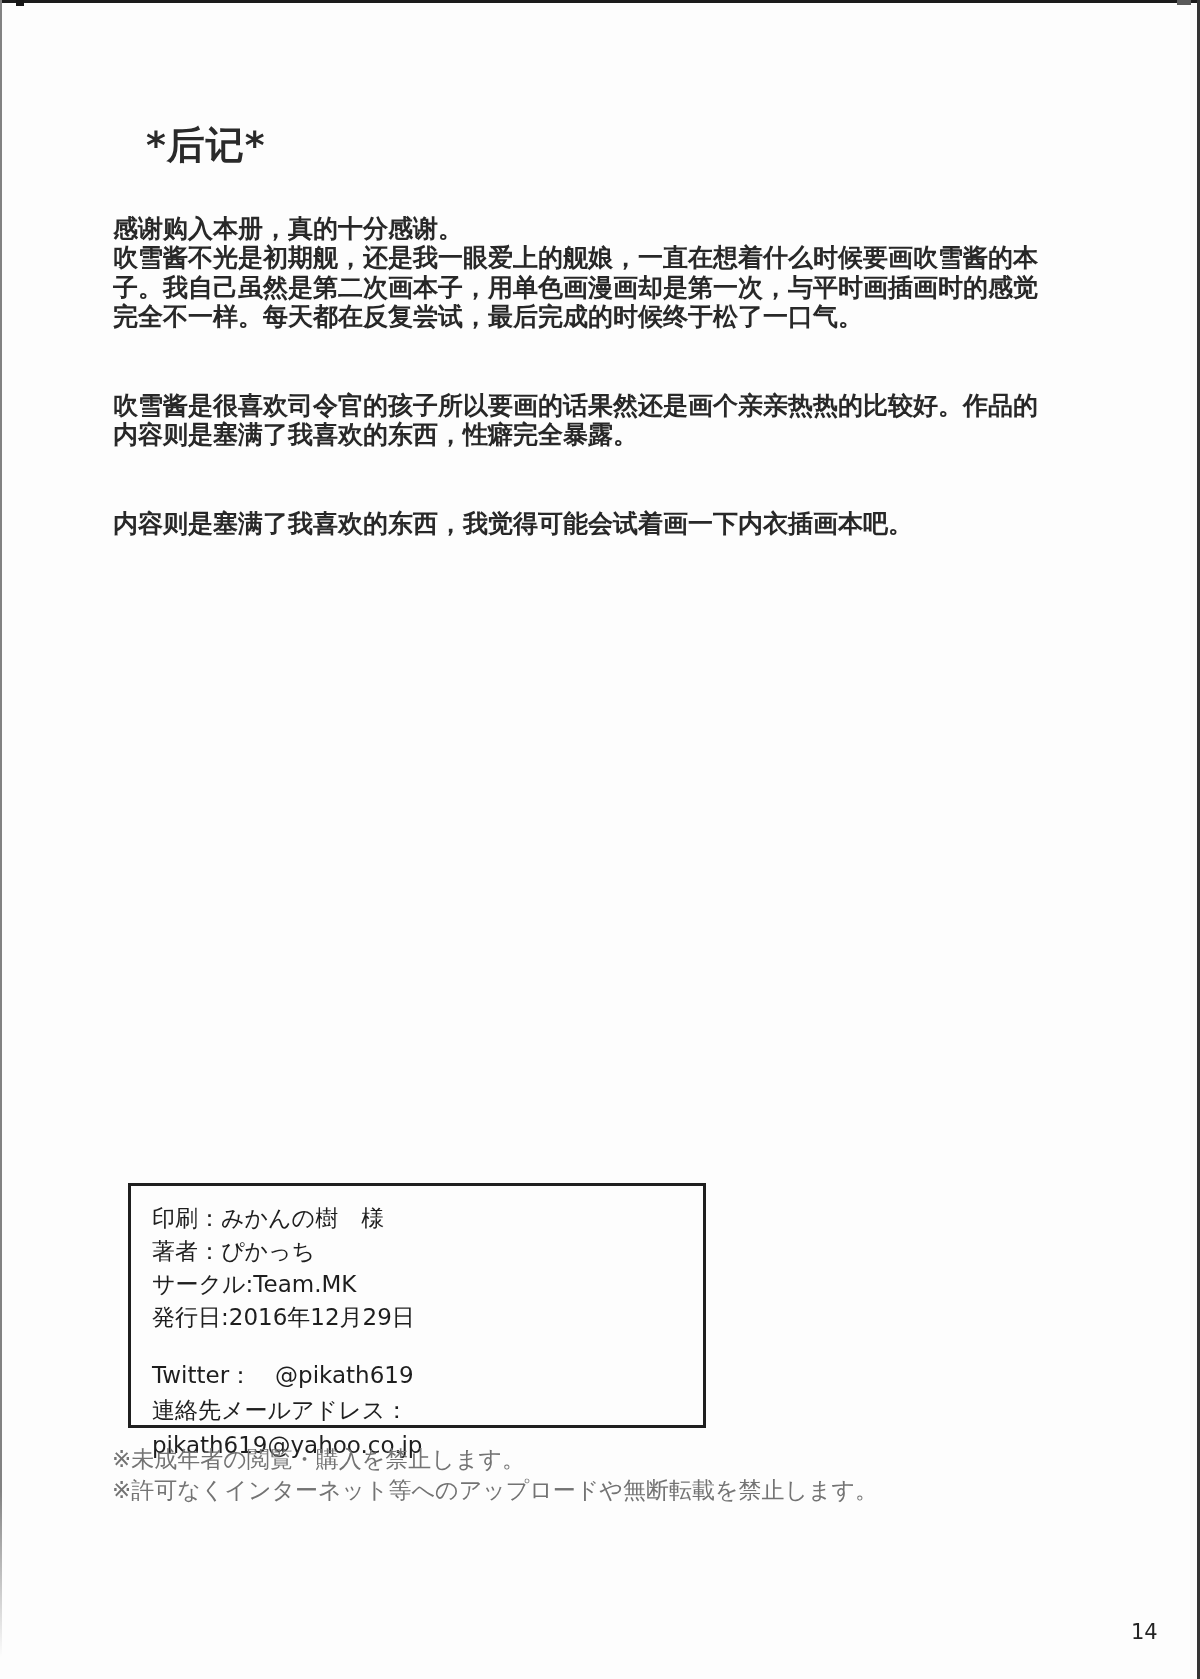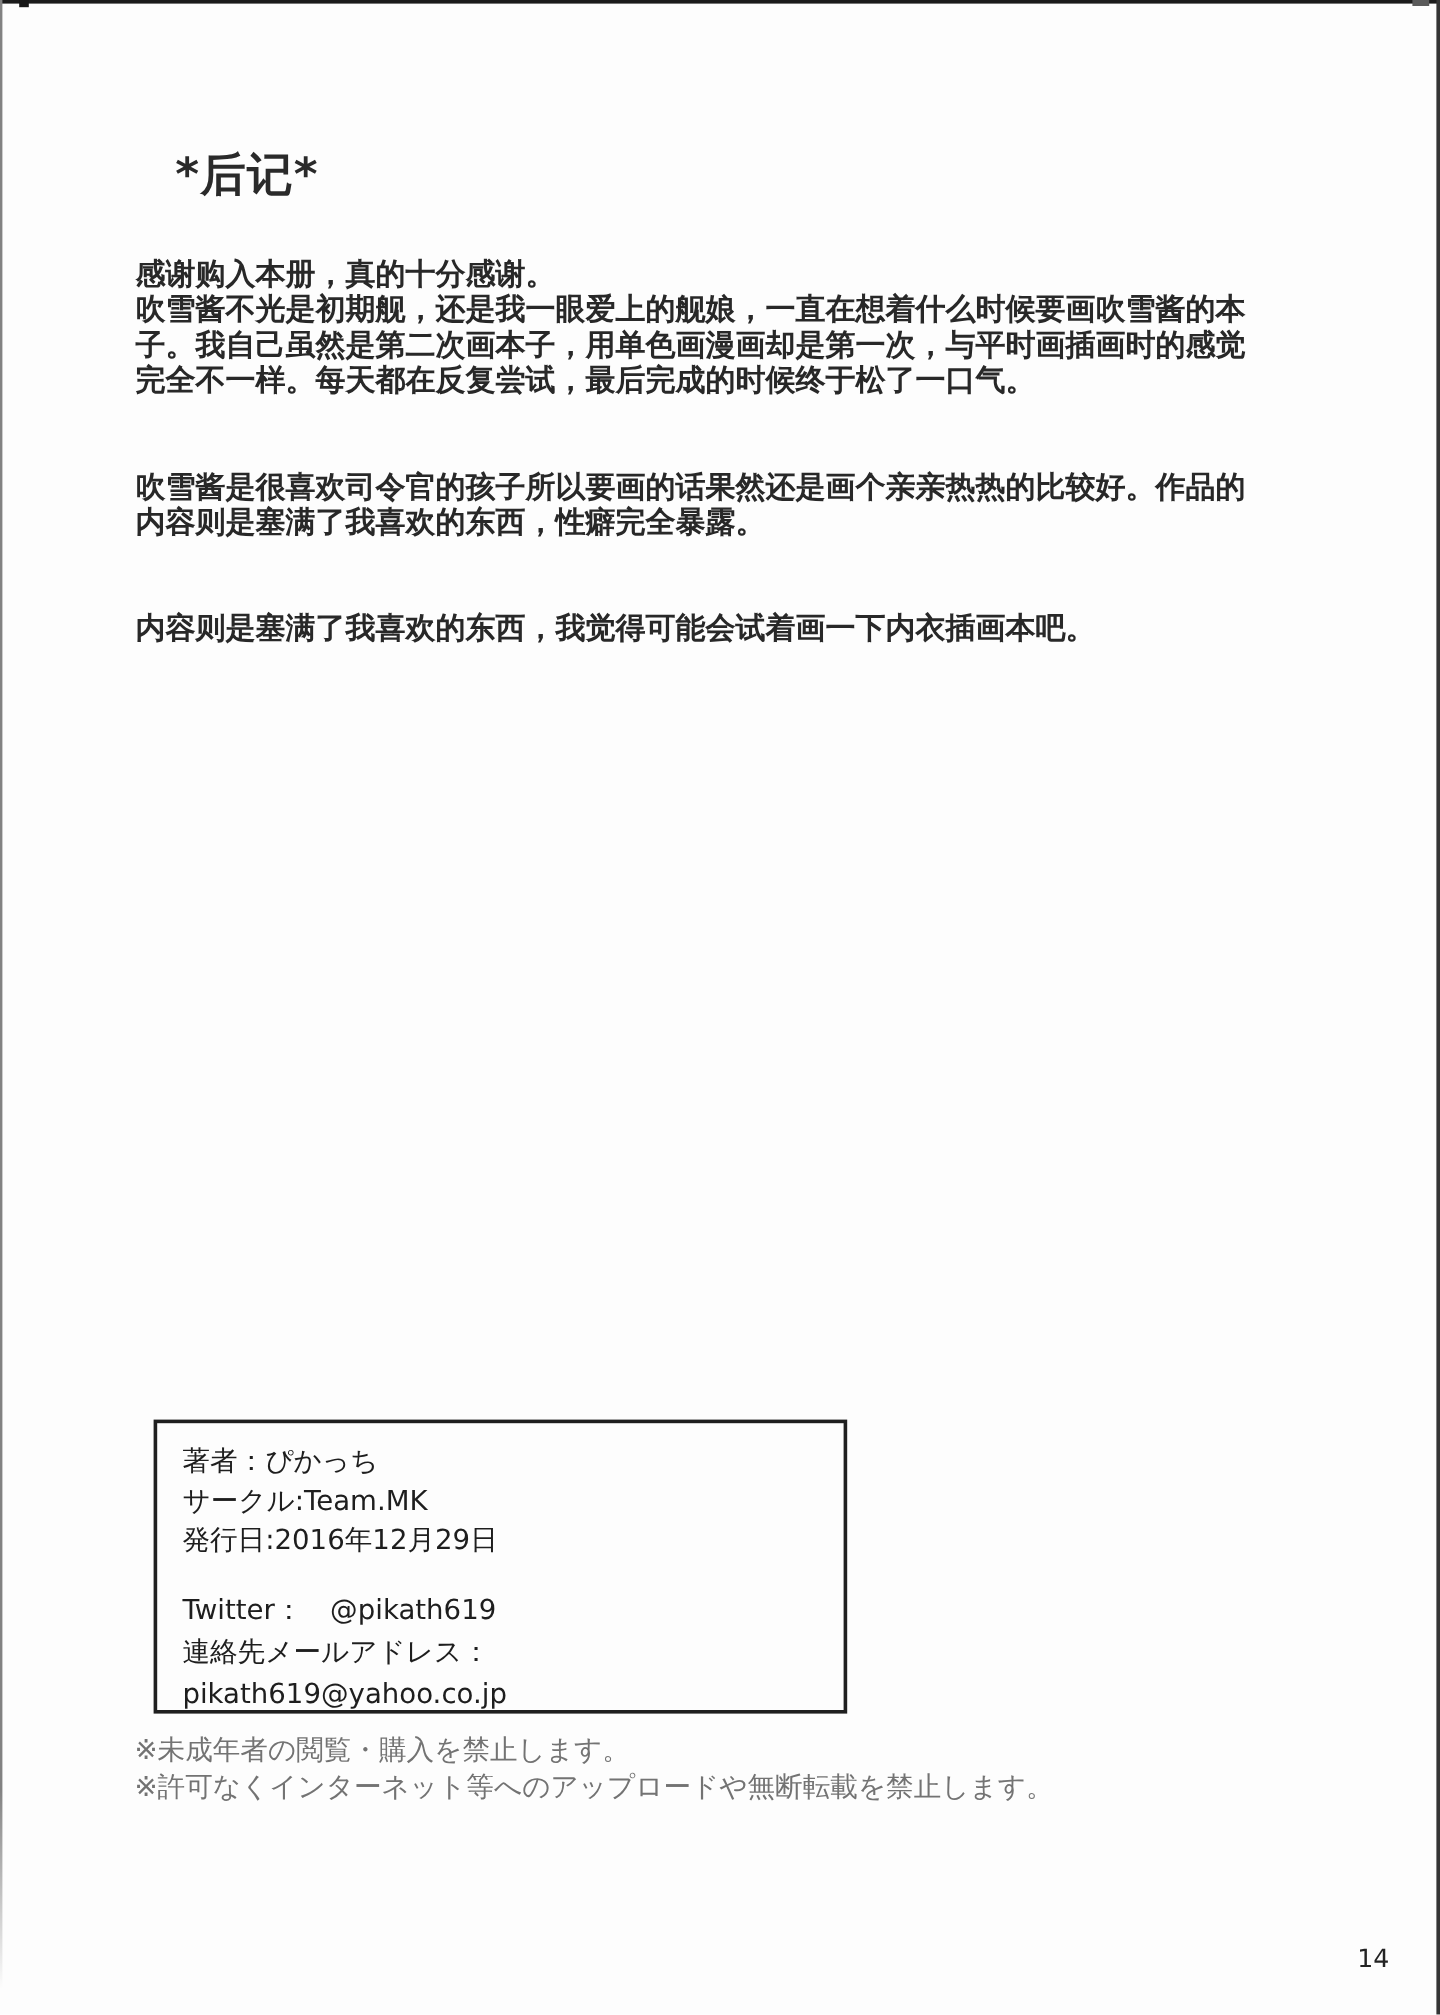--- a/index.html
+++ b/index.html
@@ -70,20 +70,21 @@
     <p>感谢购入本册，真的十分感谢。
 吹雪酱不光是初期舰，还是我一眼爱上的舰娘，一直在想着什么时候要画吹雪酱的本
 子。我自己虽然是第二次画本子，用单色画漫画却是第一次，与平时画插画时的感觉
 完全不一样。每天都在反复尝试，最后完成的时候终于松了一口气。</p>
     <p>吹雪酱是很喜欢司令官的孩子所以要画的话果然还是画个亲亲热热的比较好。作品的
 内容则是塞满了我喜欢的东西，性癖完全暴露。</p>
     <p>内容则是塞满了我喜欢的东西，我觉得可能会试着画一下内衣插画本吧。</p>
   </div>
 
   <div class="colophon">
+    <div>印刷：みかんの樹　様</div>
     <div>著者：ぴかっち</div>
     <div>サークル:Team.MK</div>
     <div>発行日:2016年12月29日</div>
     <div class="contact">
       <div>Twitter：　@pikath619</div>
       <div>連絡先メールアドレス：　pikath619@yahoo.co.jp</div>
     </div>
   </div>
 
   <div class="notices">

